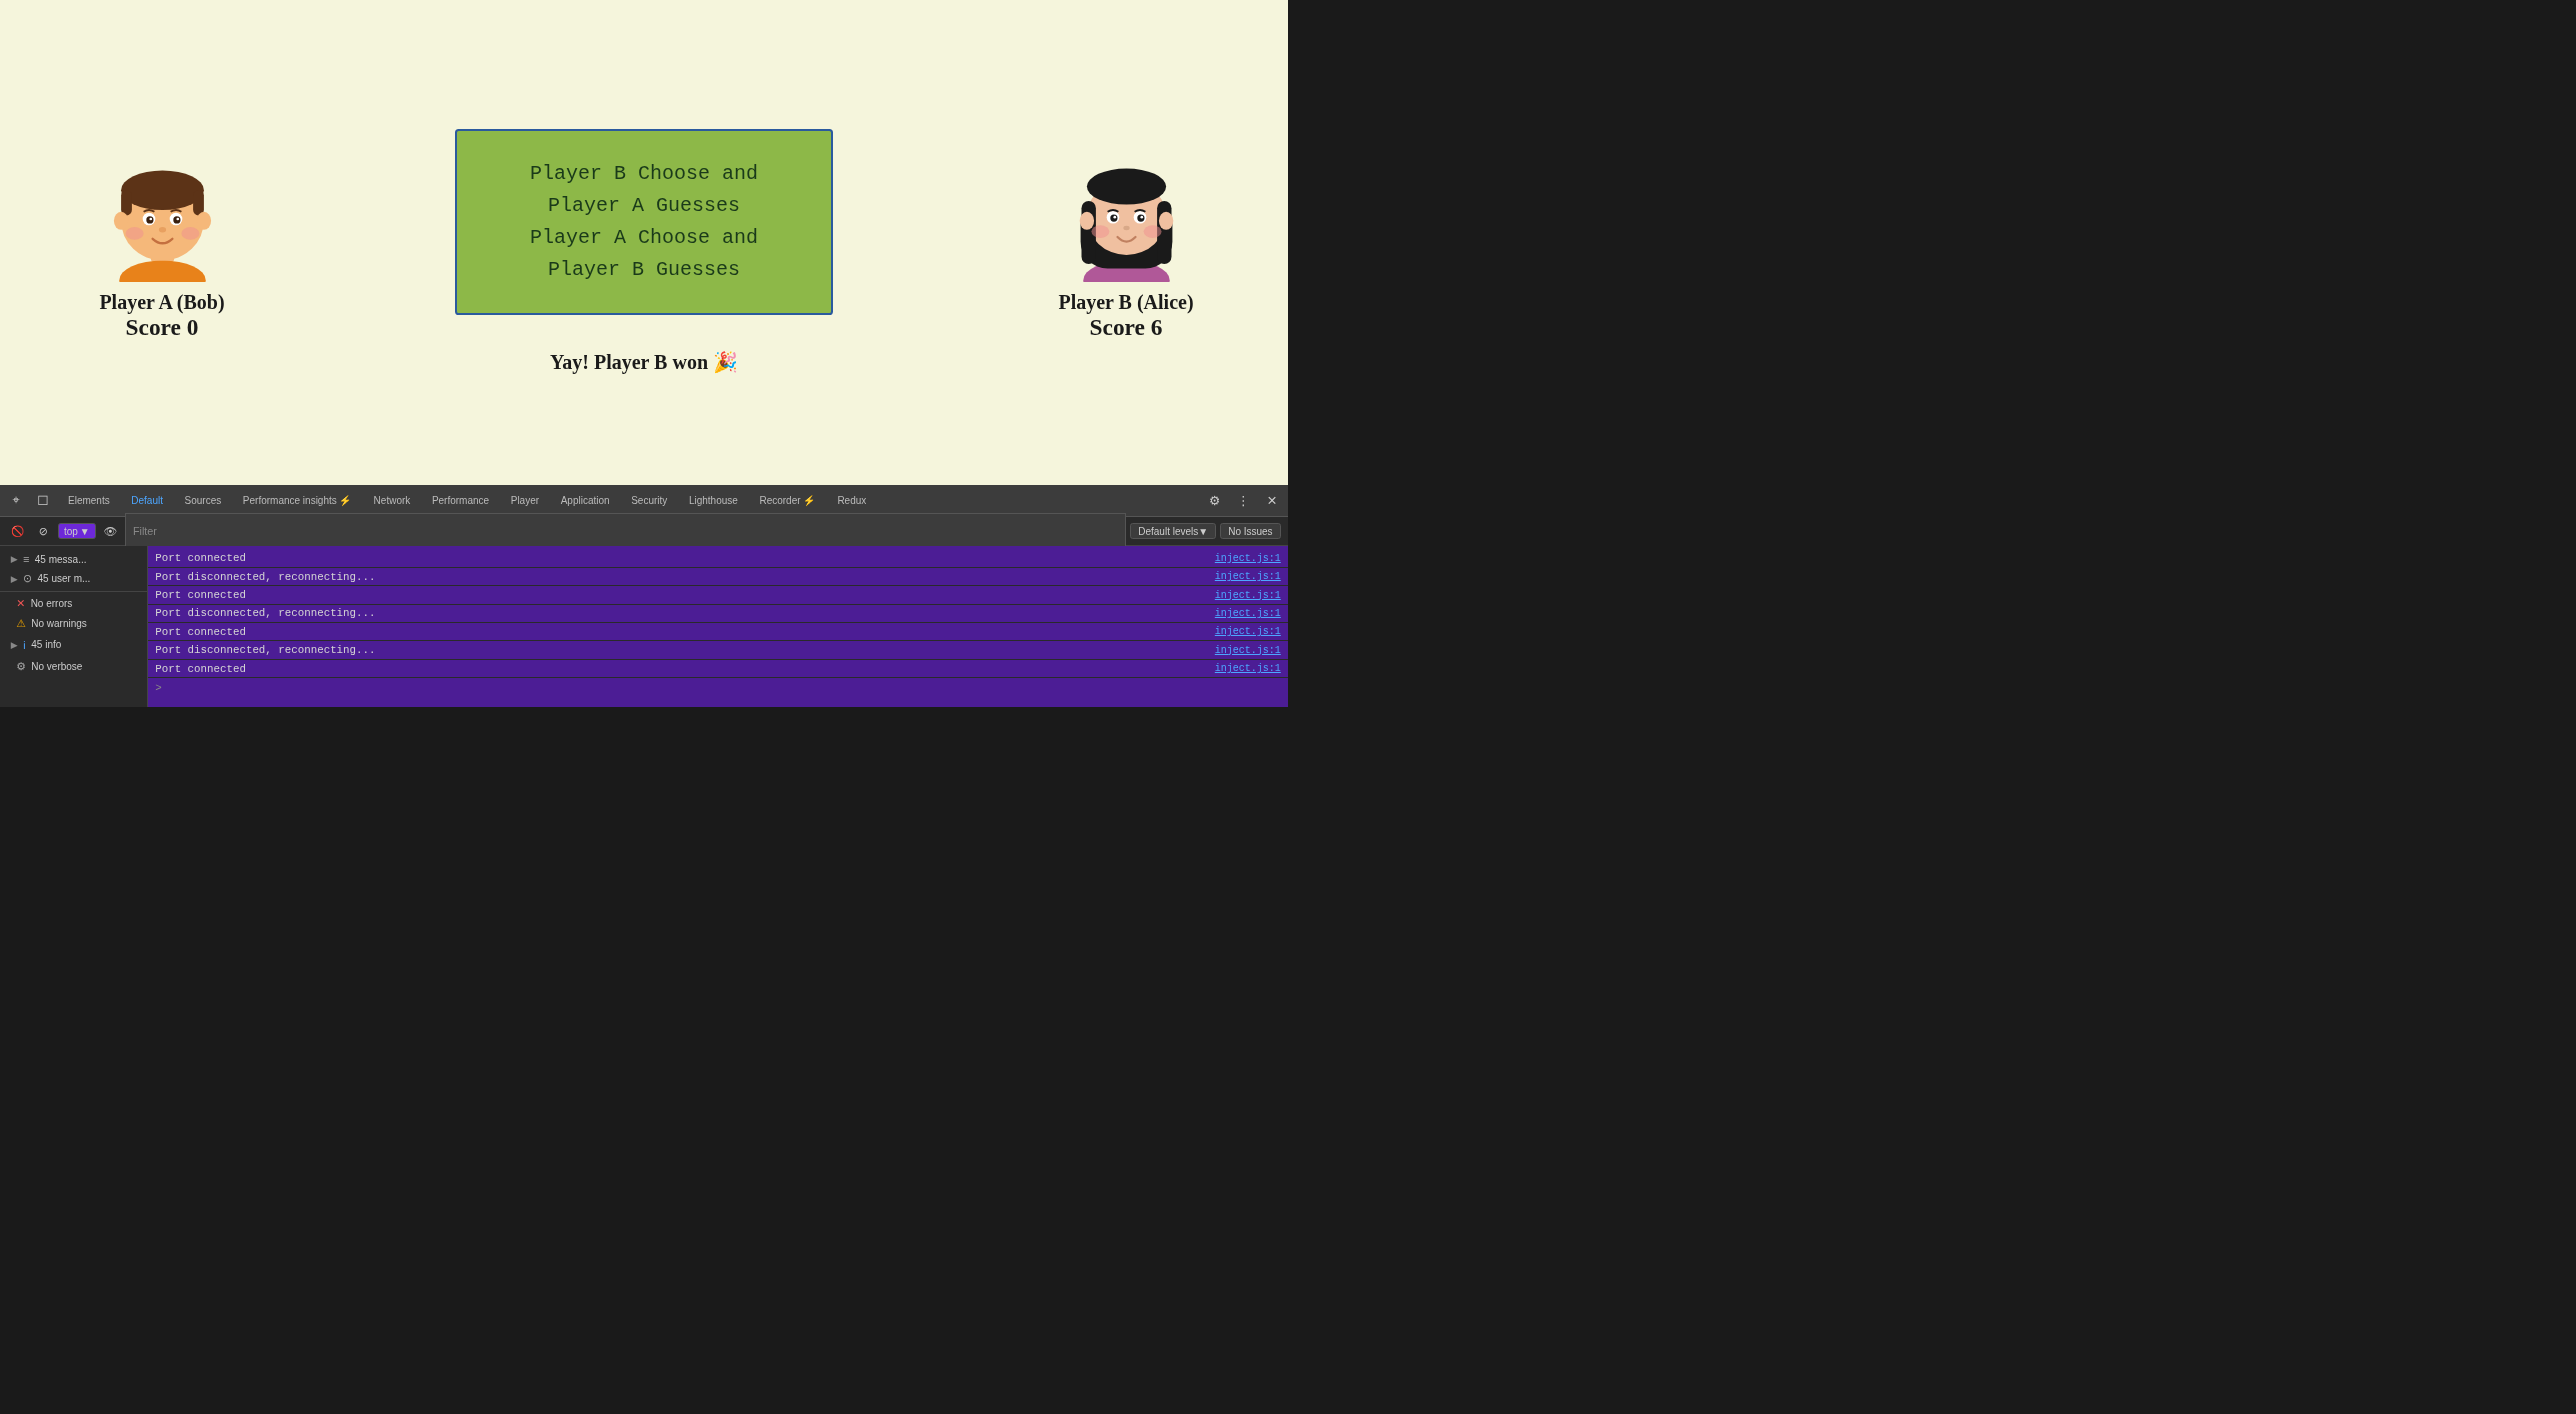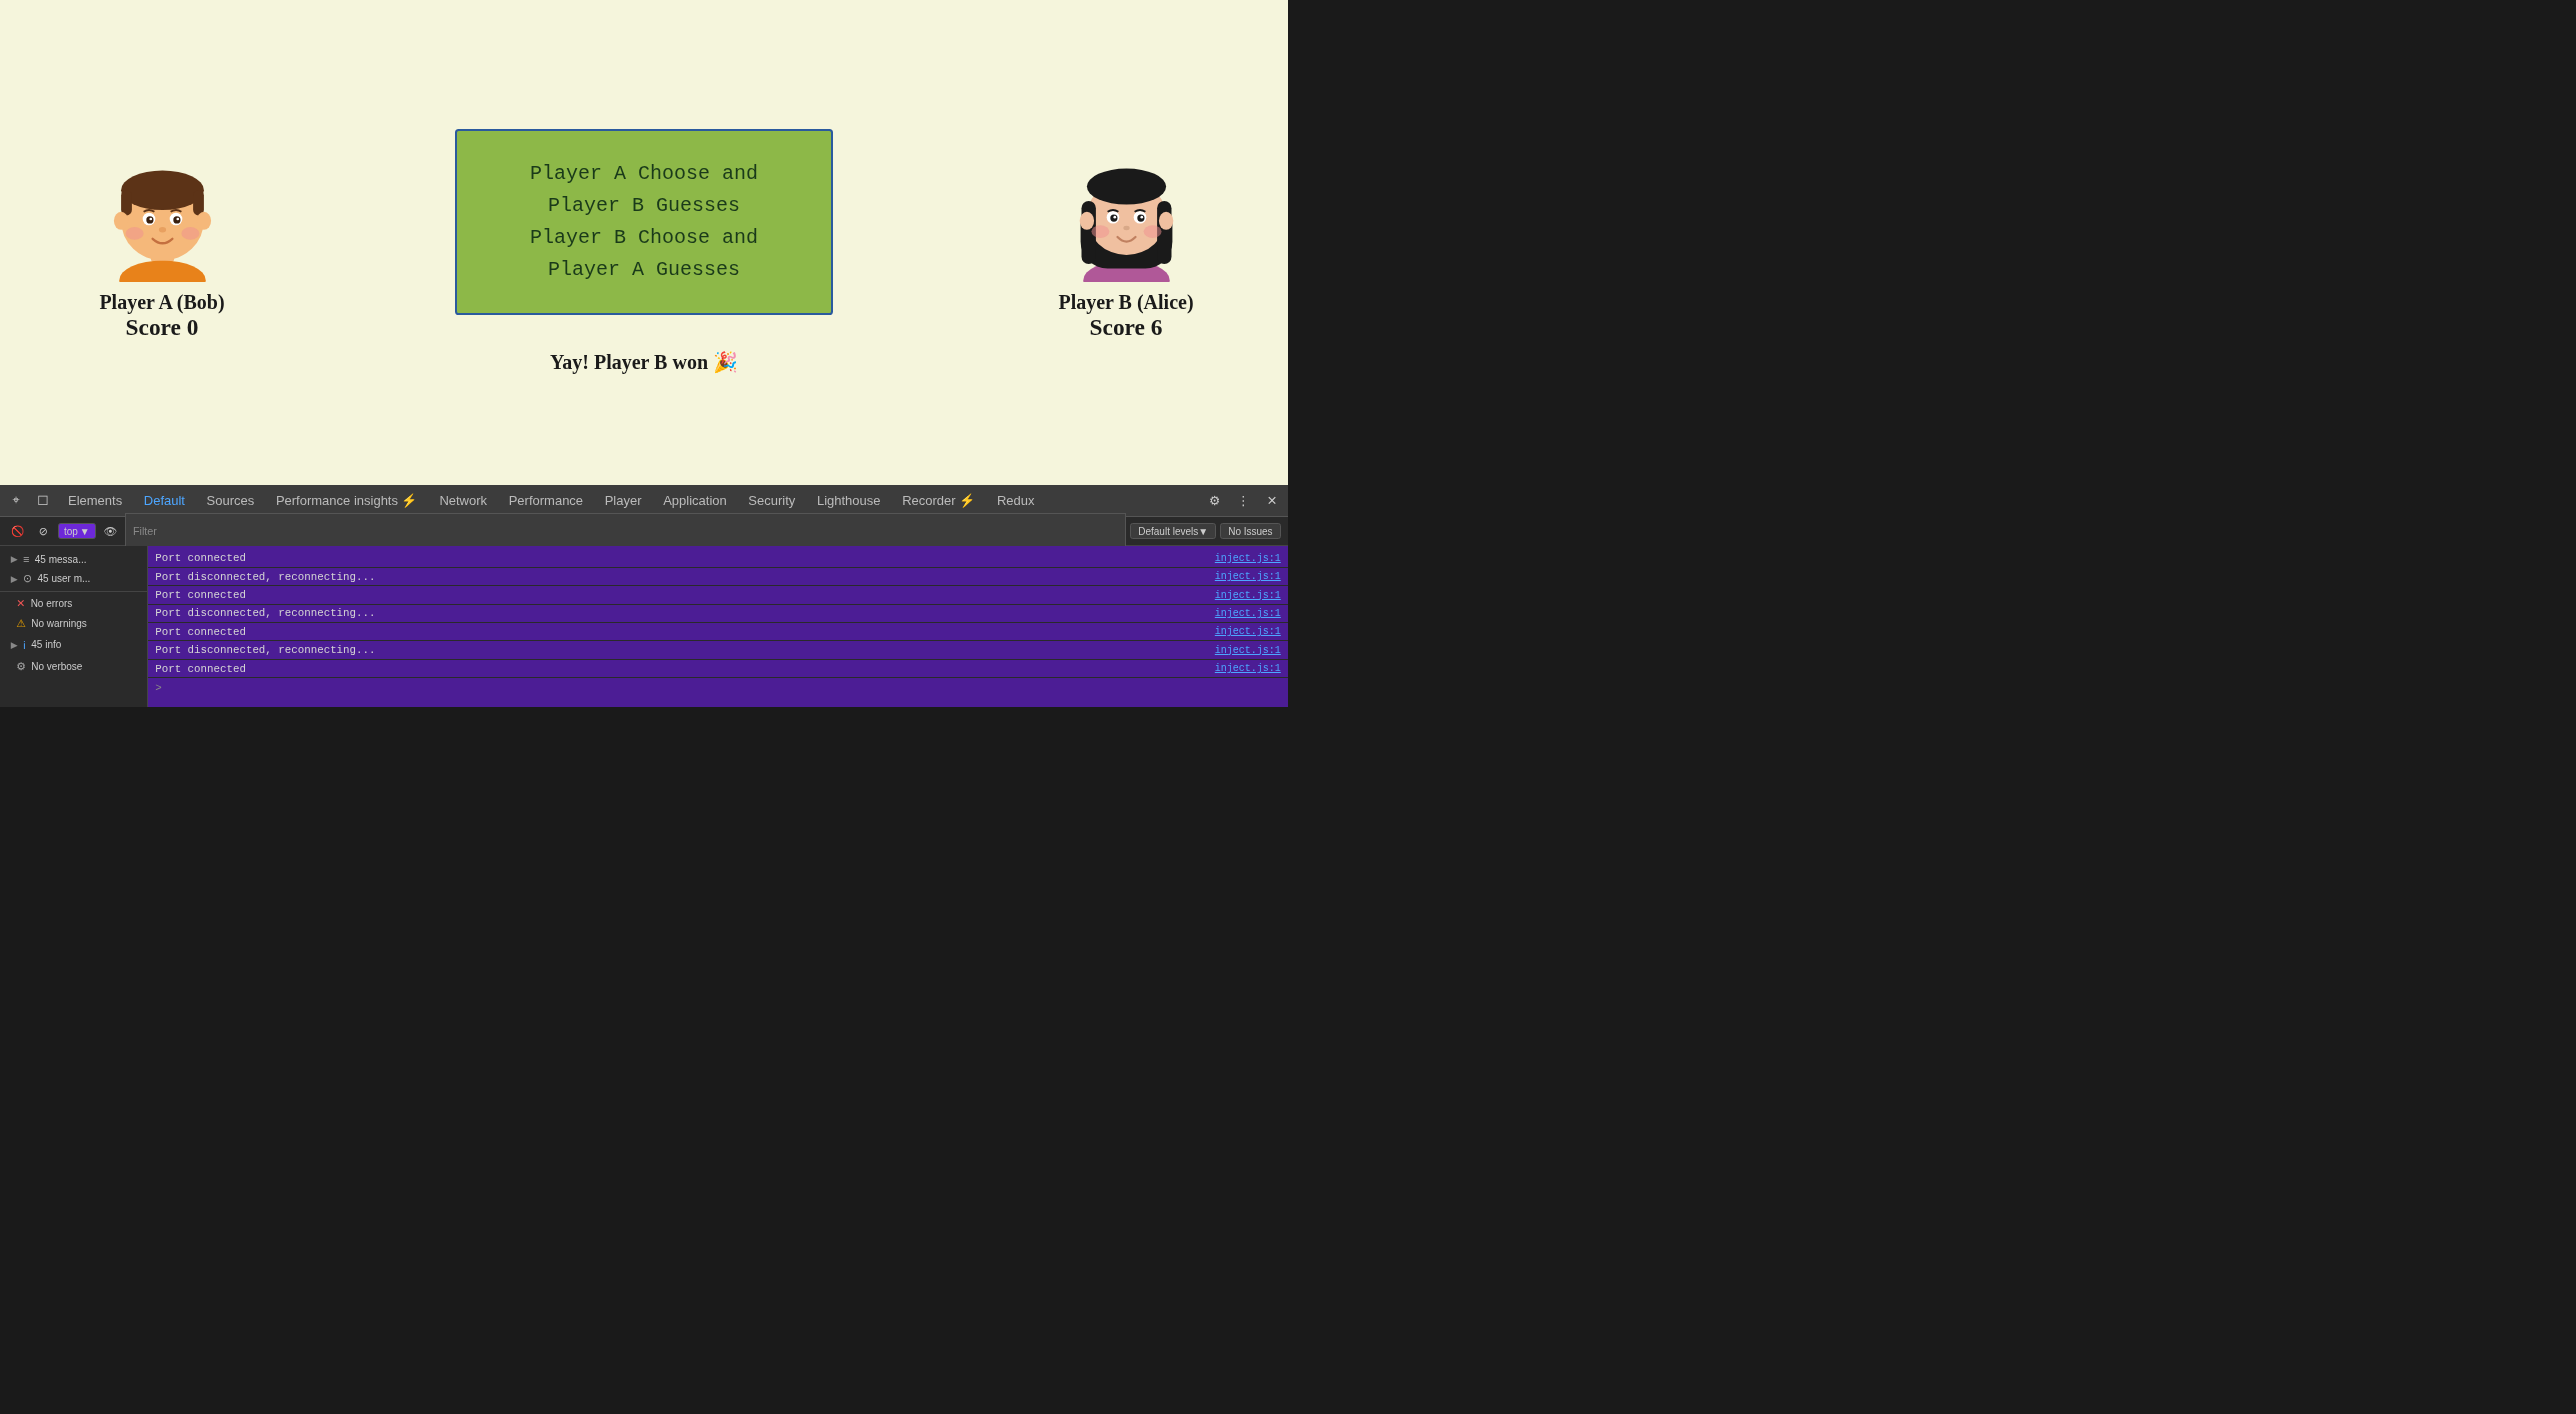--- a/index.html
+++ b/index.html
@@ -111,21 +111,21 @@
       color: #ccc;
       cursor: pointer;
       font-size: 12.6px;
       margin-right: 1.8px;
       border-radius: 2.7px;
     }
 
     .tab {
       padding: 5.4px 10.8px;
       color: #bbb;
-      font-size: 13px;
+      font-size: 10px;
       cursor: pointer;
       white-space: nowrap;
       border-bottom: 1.8px solid transparent;
       height: 32px;
       display: flex;
       align-items: center;
     }
 
     .tab.active {
       color: #4da6ff;
@@ -335,22 +335,22 @@
 
         <ellipse cx="34" cy="96" rx="10" ry="7" fill="#f09090" opacity="0.5"></ellipse>
         <ellipse cx="96" cy="96" rx="10" ry="7" fill="#f09090" opacity="0.5"></ellipse>
       </svg>
       <div class="player-name">Player A (Bob)</div>
       <div class="player-score">Score 0</div>
     </div>
 
     <div class="game-center">
       <div class="game-box">
+        <div class="game-box-text">Player B Choose and Player A Guesses</div>
         <div class="game-box-text">Player A Choose and Player B Guesses</div>
-        <div class="game-box-text">Player B Choose and Player A Guesses</div>
       </div>
     </div>
 
     <div class="player-section">
 
       <svg width="117" height="135" viewBox="0 0 130 150">
 
         <rect x="52" y="108" width="26" height="20" rx="4" fill="#f0c0a0"></rect>
 
         <ellipse cx="65" cy="148" rx="48" ry="22" fill="#b05898"></ellipse>

